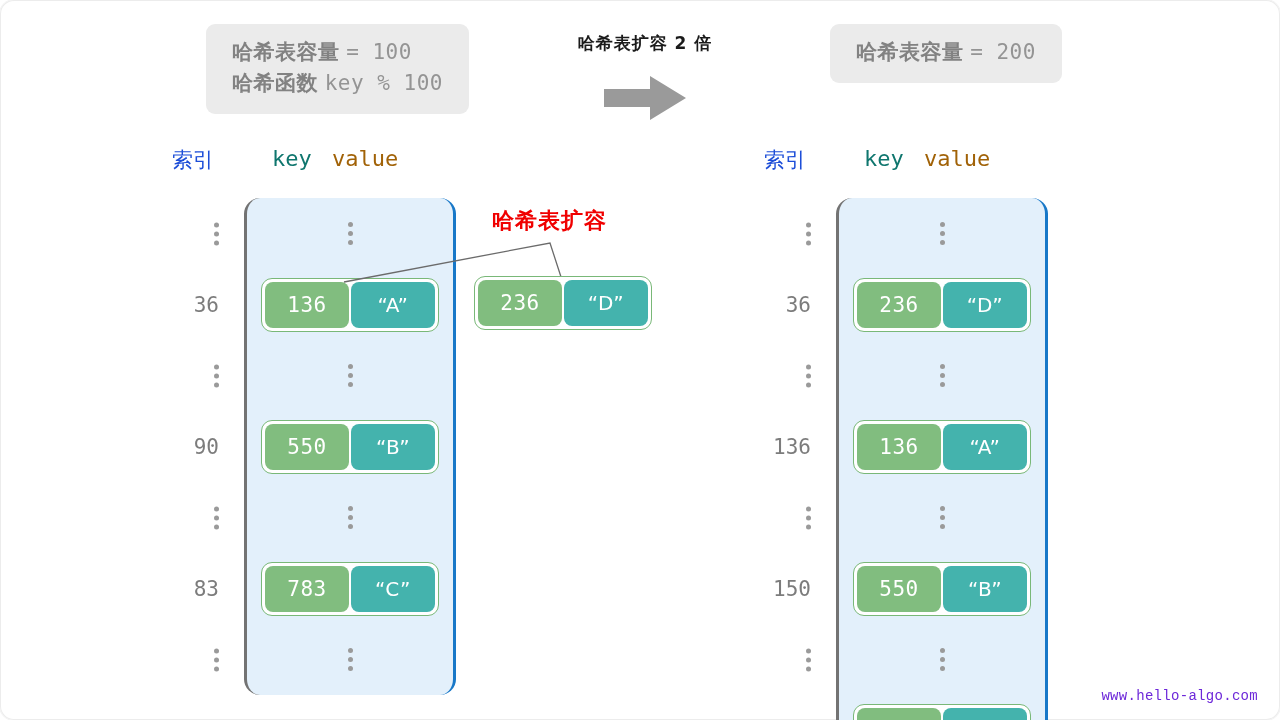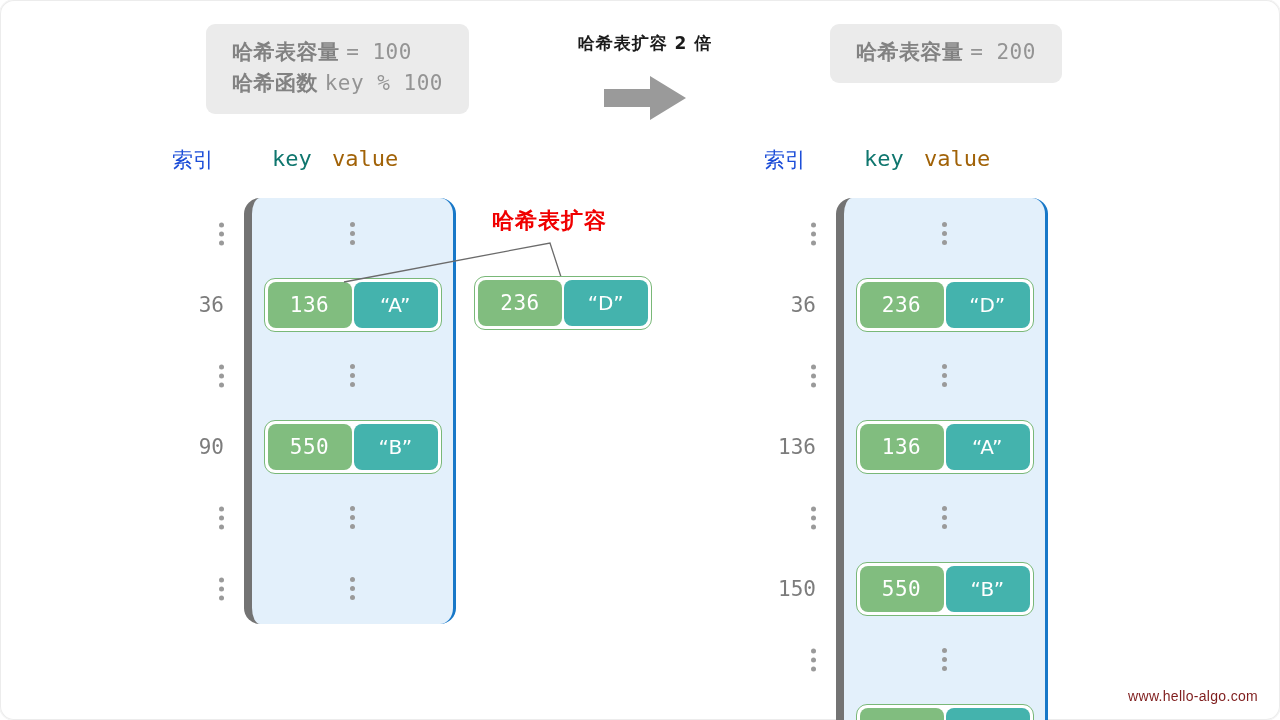--- a/index.html
+++ b/index.html
@@ -80,21 +80,21 @@
   }
   .head-key   { left: 122px; color: #0f766e; }
   .head-value { left: 182px; color: #a16207; }
 
   .bucket-wrap {
     position: absolute;
     top: 198px;
     left: 94px;
     width: 212px;
     background: #e3f0fb;
-    border-left: 8px solid #737373;
+    border-left: 3px solid #737373;
     border-right: 3px solid #1878c8;
     border-radius: 16px;
   }
   #group-right .bucket-wrap { width: 212px; }
 
   .row {
     position: relative;
     display: flex;
     align-items: center;
     justify-content: center;
@@ -157,22 +157,22 @@
     position: absolute;
     left: 340px; top: 236px;
     width: 240px; height: 50px;
     pointer-events: none;
   }
 
   #watermark {
     position: absolute;
     right: 22px; bottom: 16px;
     font-size: 14px;
-    color: #7f1d1d;
-    font-family: Liberation Sans, sans-serif;
+    color: #6d28d9;
+    font-family: Liberation Mono, monospace;
     letter-spacing: 0.3px;
   }
 </style>
 </head>
 <body>
 
 <div id="canvas">
 
   <div class="info-box" id="info-left">
     <div class="info-line">
@@ -255,20 +255,29 @@
               <span></span>
               <span></span>
             </div>
           </div>
           <div class="cell-dots">
             <span></span>
             <span></span>
             <span></span>
           </div>
         </div>
+        <div class="row row-pair">
+          <div class="idx-holder">
+            <span style="font-size: 21px; color: rgb(124, 124, 124); font-family: &quot;DejaVu Sans Mono&quot;, &quot;Liberation Mono&quot;, monospace;">83</span>
+          </div>
+          <div class="pair">
+            <div class="cell cell-key">783</div>
+            <div class="cell cell-value">“C”</div>
+          </div>
+        </div>
         <div class="row row-empty">
           <div class="idx-holder">
             <div class="idx-dots">
               <span></span>
               <span></span>
               <span></span>
             </div>
           </div>
           <div class="cell-dots">
             <span></span>

